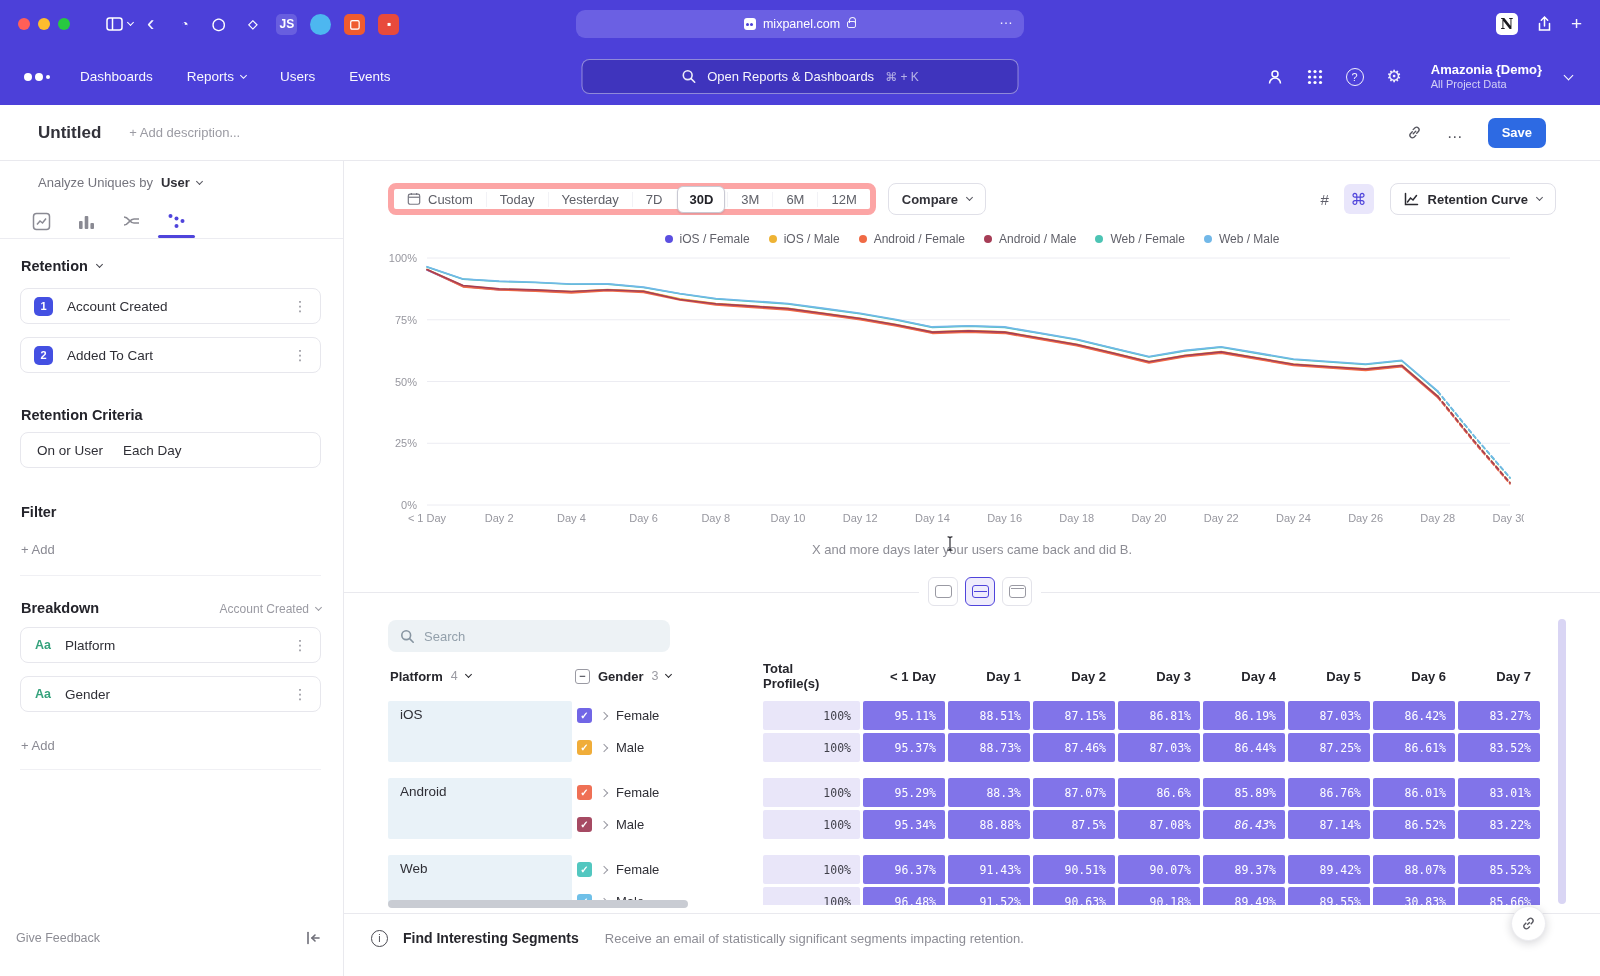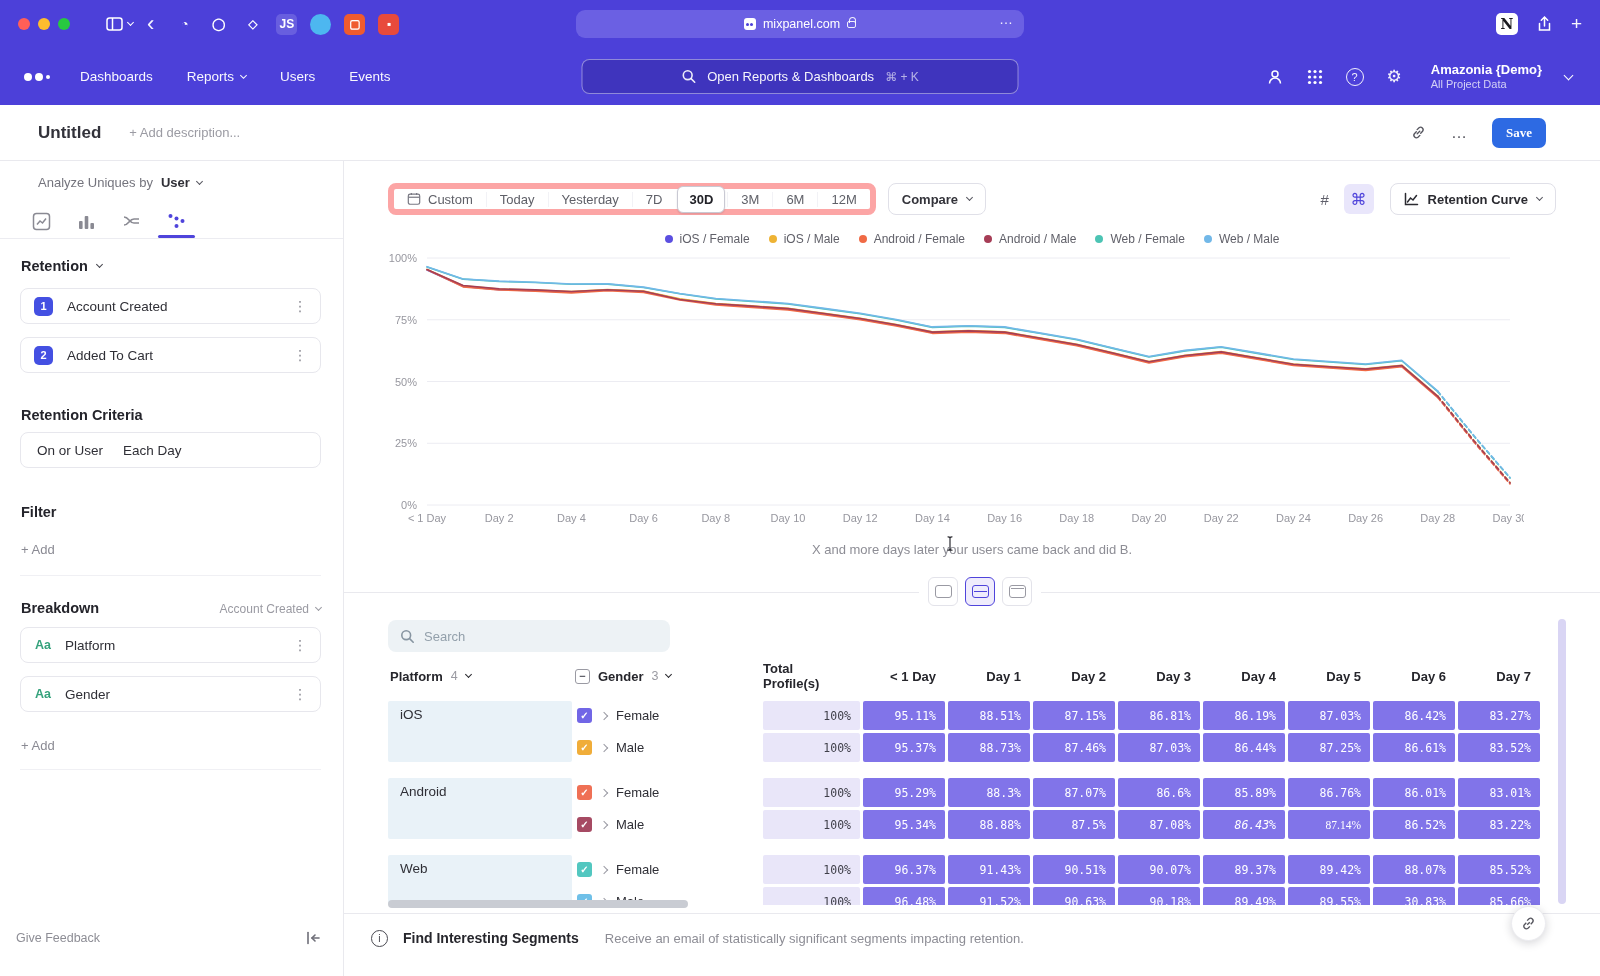--- a/index.html
+++ b/index.html
@@ -48,21 +48,21 @@
   .account { display: flex; flex-direction: column; line-height: 1.25; margin-left: 6px; }
   .account .nm { font-size: 13px; font-weight: 700; }
   .account .sub { font-size: 11px; color: rgba(255,255,255,.75); }
 
   
   .report-header { position: absolute; top: 105px; left: 0; right: 0; height: 56px; background: #fff; border-bottom: 1px solid #e9e9ee; display: flex; align-items: center; }
   .rh-title { margin-left: 38px; font-size: 17px; font-weight: 600; color: #32323a; }
   .rh-desc { margin-left: 28px; font-size: 13px; color: #9b9ba3; }
   .rh-right { margin-left: auto; margin-right: 54px; display: flex; align-items: center; gap: 24px; }
   .rh-more { color: #55555e; font-size: 16px; letter-spacing: 1px; }
-  .save-btn { height: 30px; padding: 0 14px; background: #2D6AE3; color: #fff; border: none; border-radius: 7px; font-size: 13px; font-weight: 600; cursor: pointer; font-family: Liberation Serif, serif; }
+  .save-btn { height: 30px; padding: 0 14px; background: #2D6AE3; color: #fff; border: none; border-radius: 7px; font-size: 13px; font-weight: 600; cursor: pointer; }
 
   
   .sidebar { position: absolute; top: 161px; left: 0; width: 344px; bottom: 0; background: #fff; border-right: 1px solid #e9e9ee; }
   .sb-analyze { position: absolute; top: 14px; left: 38px; font-size: 13px; color: #74747d; display: flex; gap: 8px; align-items: center; }
   .sb-analyze b { color: #2f2f36; font-weight: 600; display: flex; align-items: center; gap: 7px; }
   .sb-tabs { position: absolute; top: 44px; left: 0; right: 0; height: 34px; border-bottom: 1px solid #ececf1; display: flex; gap: 26px; padding-left: 32px; }
   .sb-tab { position: relative; height: 100%; display: flex; align-items: center; color: #8a8a93; cursor: pointer; }
   .sb-tab.active { color: #4F44DB; }
   .sb-tab.active::after { content: ''; position: absolute; bottom: 0; left: -9px; right: -9px; height: 3px; background: #4F44DB; border-radius: 2px; }
   .sb-h { position: absolute; left: 21px; font-size: 14.5px; font-weight: 700; color: #24242b; display: flex; align-items: center; gap: 9px; }
@@ -583,21 +583,21 @@
             <span class="cbx" style="background: rgb(166, 74, 99);">✓</span>
             <i class="chev-r"></i>
             <span>Male</span>
           </div>
           <div class="cell-tot" style="grid-area: 2 / 3;">100%</div>
           <div class="cell-val" style="grid-area: 2 / 4;">95.34%</div>
           <div class="cell-val" style="grid-area: 2 / 5;">88.88%</div>
           <div class="cell-val" style="grid-area: 2 / 6;">87.5%</div>
           <div class="cell-val" style="grid-area: 2 / 7;">87.08%</div>
           <div class="cell-val" style="grid-area: 2 / 8; font-style: italic;">86.43%</div>
-          <div class="cell-val" style="grid-area: 2 / 9; font-family: Liberation Serif, serif;">87.14%</div>
+          <div class="cell-val" style="grid-area: 2 / 9;">87.14%</div>
           <div class="cell-val" style="grid-area: 2 / 10; padding-left: 21px;">86.52%</div>
           <div class="cell-val" style="grid-area: 2 / 11;">83.22%</div>
         </div>
         <div class="tgrid tgroup">
           <div class="cell-plat" style="grid-area: 1 / 1 / span 2;">Web</div>
           <div class="cell-gen" style="grid-area: 1 / 2;">
             <span class="cbx" style="background: rgb(82, 199, 192);">✓</span>
             <i class="chev-r"></i>
             <span>Female</span>
           </div>

